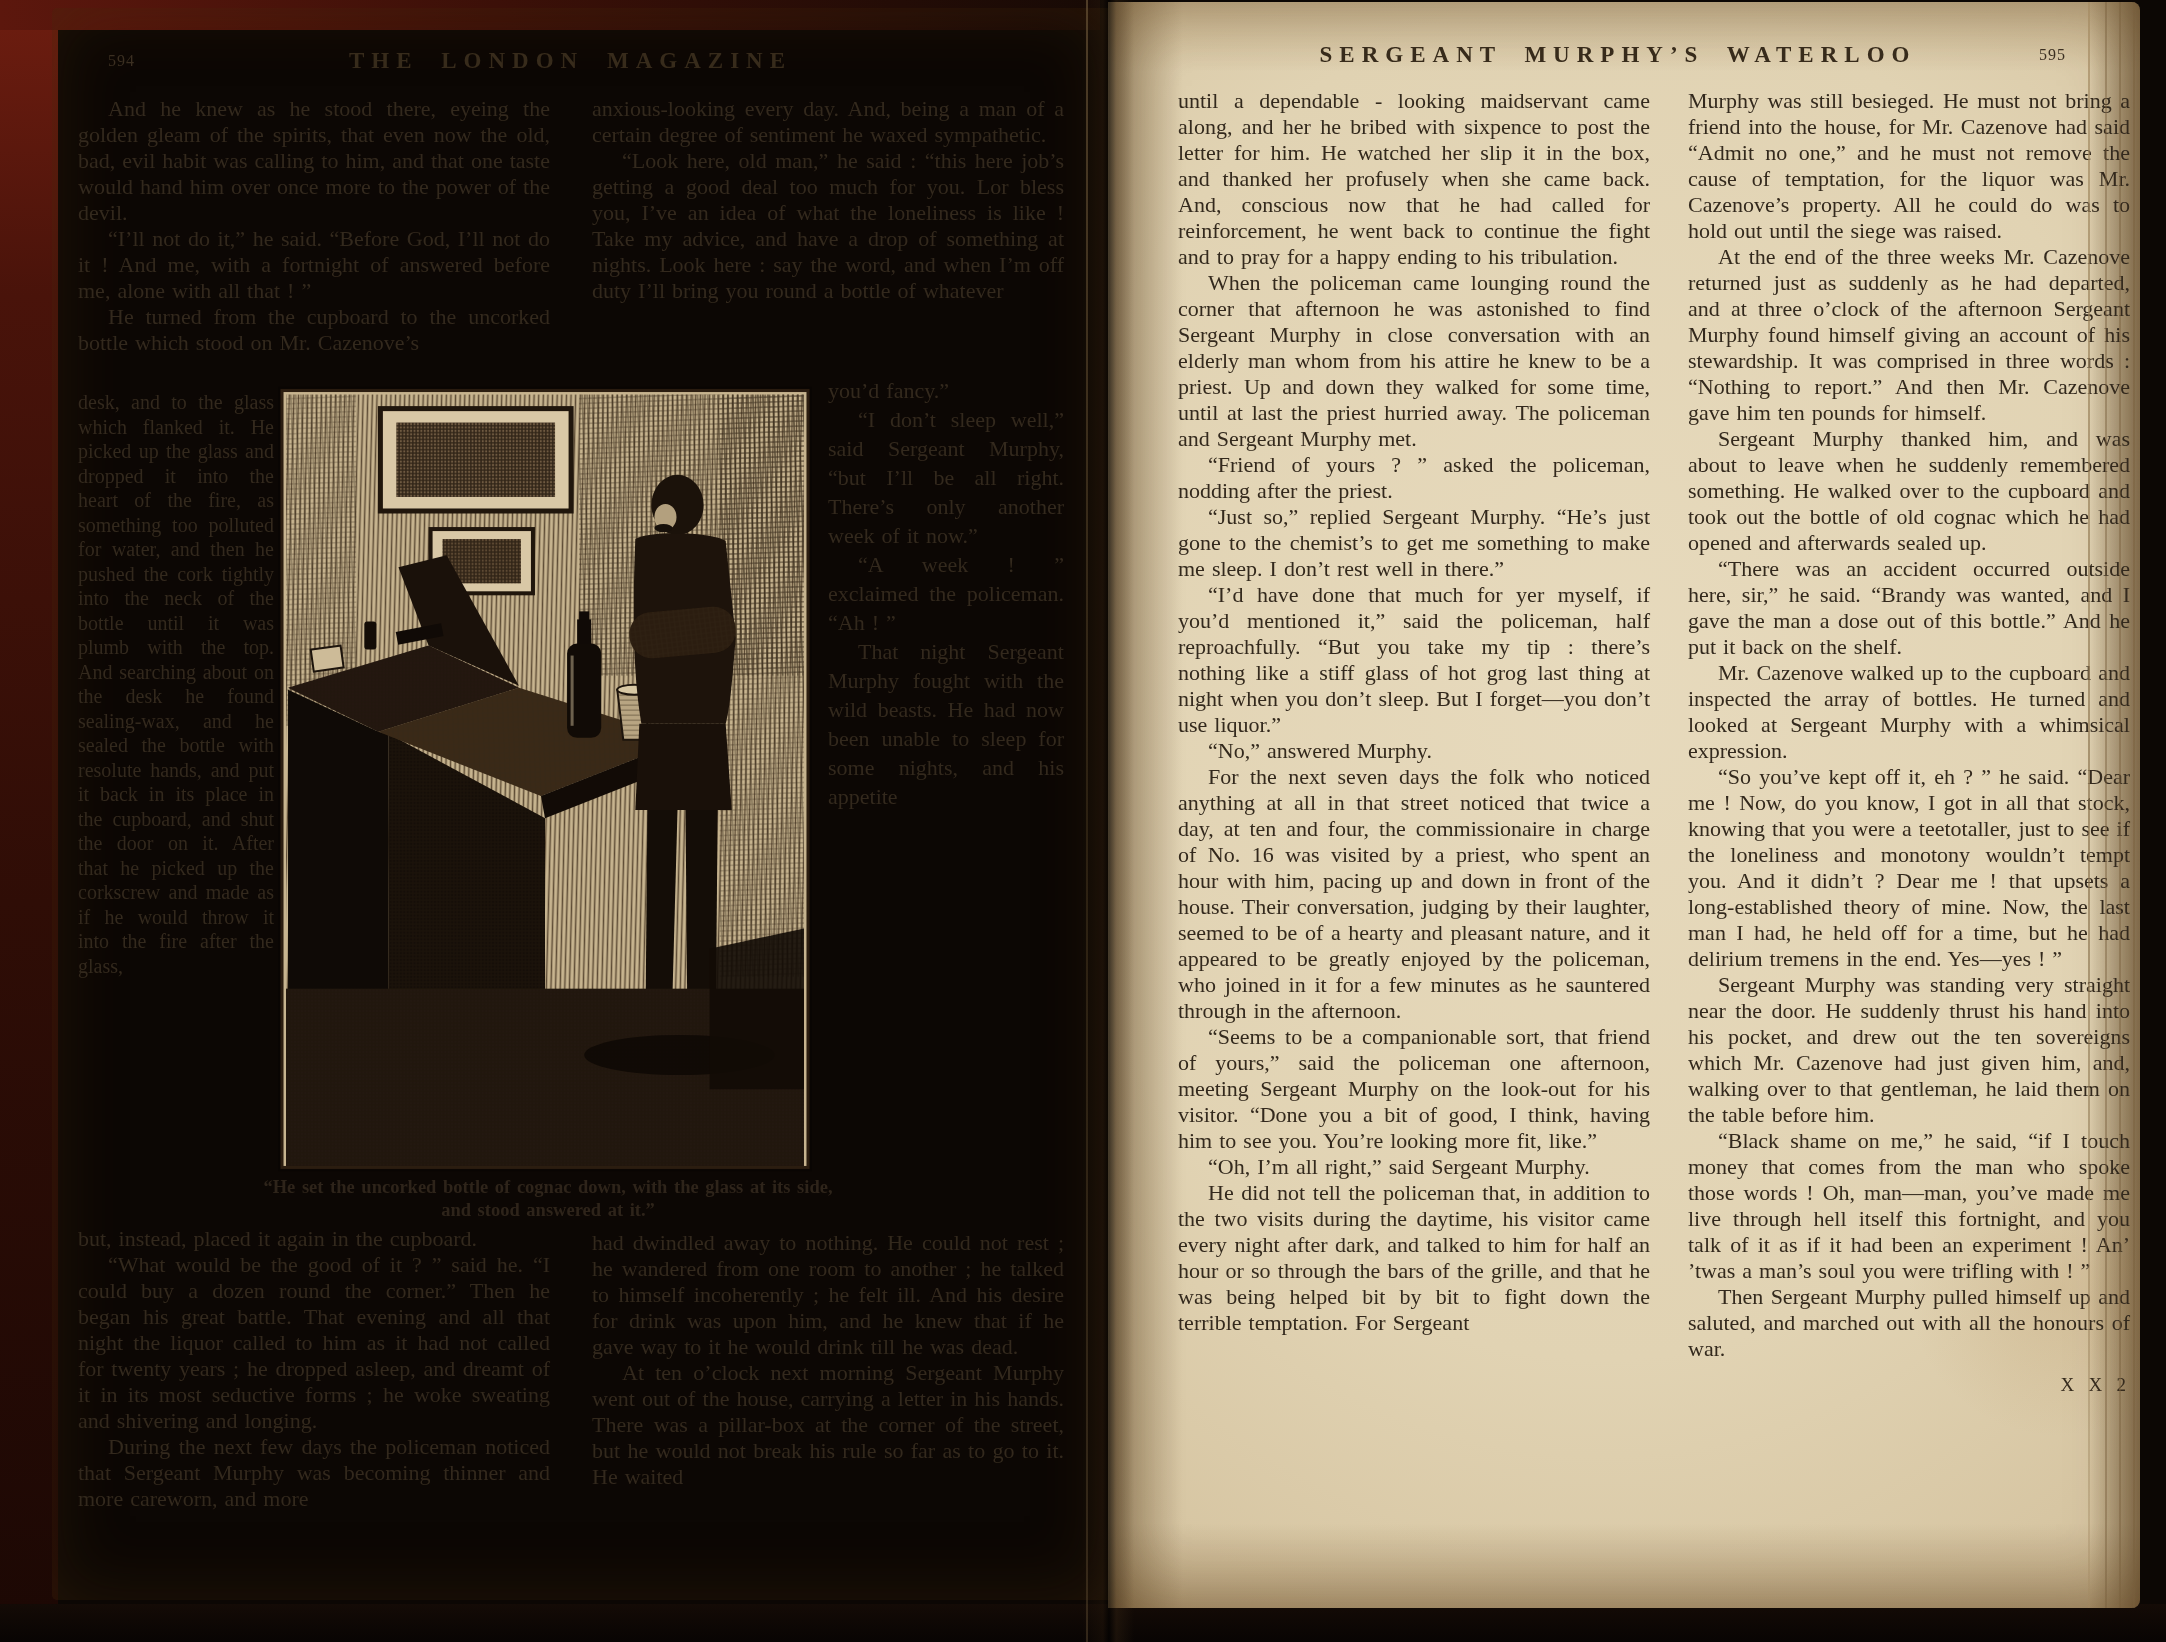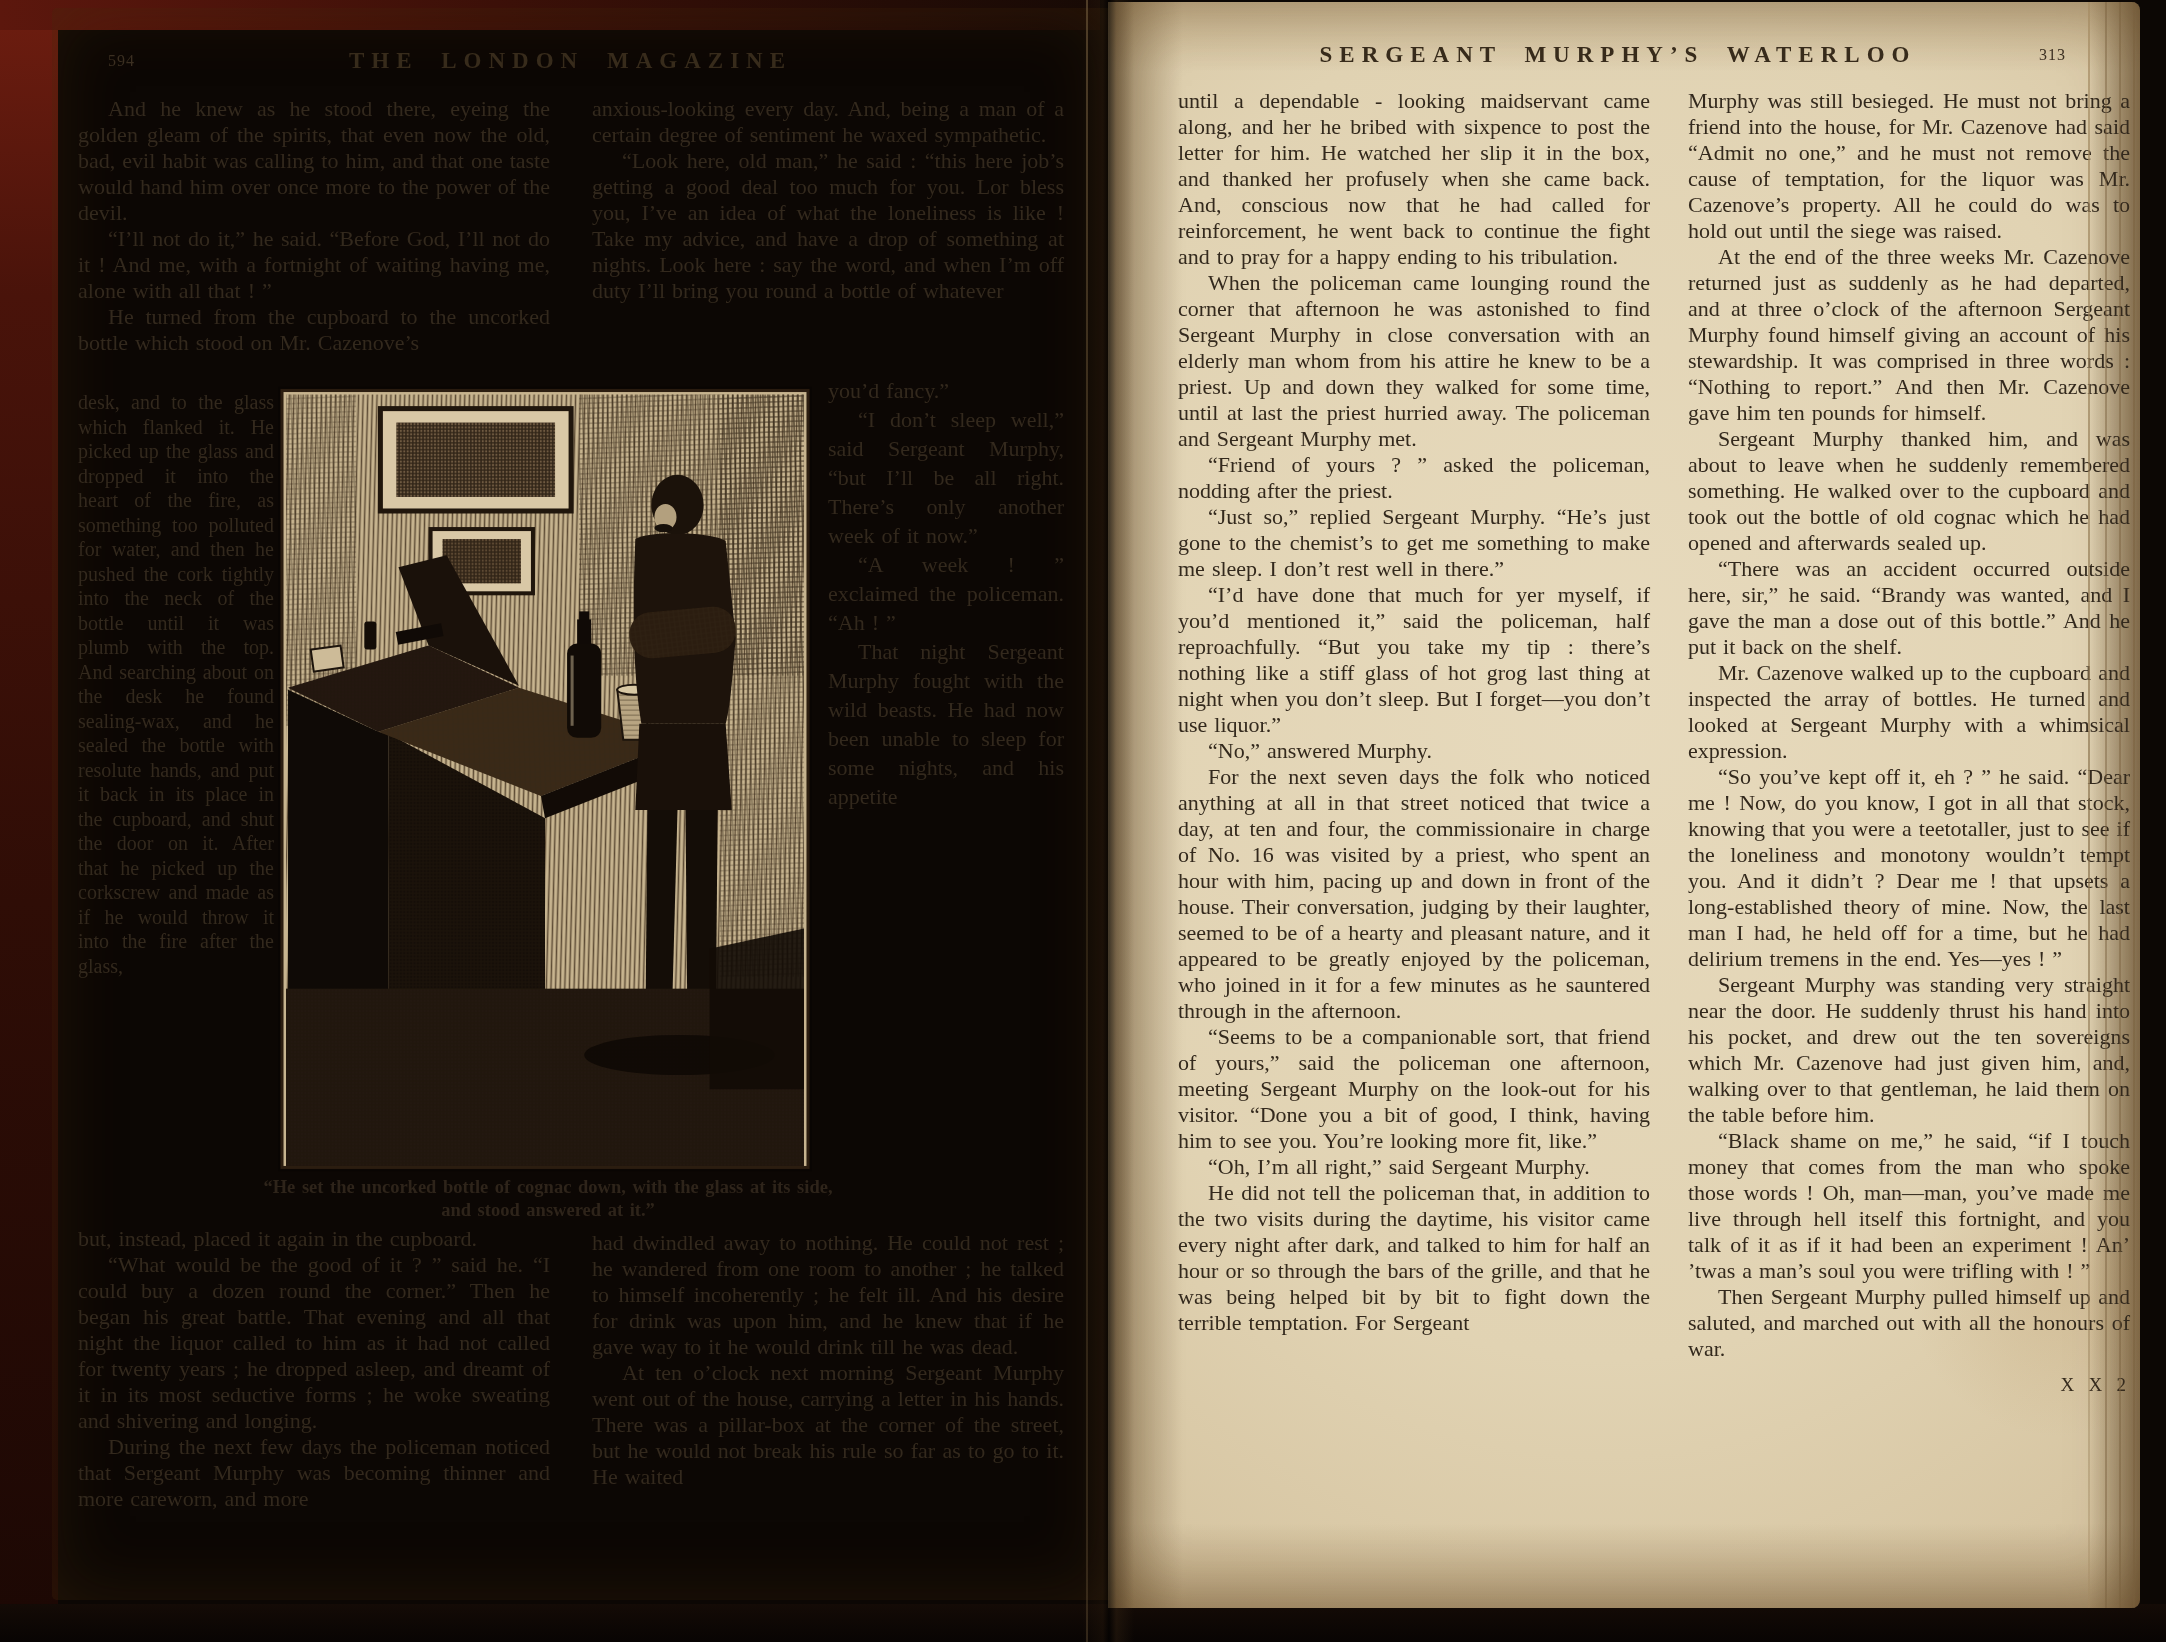--- a/index.html
+++ b/index.html
@@ -64,21 +64,21 @@
 
 <div class="cover-left"></div>
 <div class="cover-top"></div>
 
 <div class="page page-left">
   <div class="pgnum" style="left:56px;top:44px;">594</div>
   <div class="running-head" style="left:26px;top:40px;width:985px;">THE LONDON MAGAZINE</div>
 
   <div class="blk" style="left:26px;top:88px;width:472px;">
     <p class="ind">And he knew as he stood there, eyeing the golden gleam of the spirits, that even now the old, bad, evil habit was calling to him, and that one taste would hand him over once more to the power of the devil.</p>
-    <p class="ind">“I’ll not do it,” he said. “Before God, I’ll not do it ! And me, with a fortnight of waiting having me, alone with all that ! ”</p>
+    <p class="ind">“I’ll not do it,” he said. “Before God, I’ll not do it ! And me, with a fortnight of answered before me, alone with all that ! ”</p>
     <p class="ind">He turned from the cupboard to the uncorked bottle which stood on Mr. Cazenove’s</p>
   </div>
   <div class="blk narrow1" style="left:26px;top:382px;">
     <p>desk, and to the glass which flanked it. He picked up the glass and dropped it into the heart of the fire, as something too polluted for water, and then he pushed the cork tightly into the neck of the bottle until it was plumb with the top. And searching about on the desk he found sealing-wax, and he sealed the bottle with resolute hands, and put it back in its place in the cupboard, and shut the door on it. After that he picked up the corkscrew and made as if he would throw it into the fire after the glass,</p>
   </div>
   <div class="blk" style="left:26px;top:1218px;width:472px;">
     <p>but, instead, placed it again in the cupboard.</p>
     <p class="ind">“What would be the good of it ? ” said he. “I could buy a dozen round the corner.” Then he began his great battle. That evening and all that night the liquor called to him as it had not called for twenty years ; he dropped asleep, and dreamt of it in its most seductive forms ; he woke sweating and shivering and longing.</p>
     <p class="ind">During the next few days the policeman noticed that Sergeant Murphy was becoming thinner and more careworn, and more</p>
   </div>
@@ -182,21 +182,21 @@
 
       <rect x="4" y="4" width="524" height="774" fill="none" stroke="#2b1d10" stroke-width="3"></rect>
       <rect x="1" y="1" width="530" height="780" fill="none" stroke="#000000" stroke-opacity="0.25" stroke-width="1.5"></rect>
     </svg>
   </div>
   <div class="caption" style="left:196px;top:1168px;width:600px;">“He set the uncorked bottle of cognac down, with the glass at its side, and stood answered at it.”</div>
 </div>
 
 <div class="page page-right">
   <div class="running-head" style="left:70px;top:40px;width:880px;">SERGEANT MURPHY’S WATERLOO</div>
-  <div class="pgnum" style="right:74px;top:44px;position:absolute;">313</div>
+  <div class="pgnum" style="right:74px;top:44px;position:absolute;">595</div>
 
   <div class="blk" style="left:70px;top:86px;width:472px;">
     <p>until a dependable - looking maidservant came along, and her he bribed with sixpence to post the letter for him. He watched her slip it in the box, and thanked her profusely when she came back. And, conscious now that he had called for reinforcement, he went back to continue the fight and to pray for a happy ending to his tribulation.</p>
     <p class="ind">When the policeman came lounging round the corner that afternoon he was astonished to find Sergeant Murphy in close conversation with an elderly man whom from his attire he knew to be a priest. Up and down they walked for some time, until at last the priest hurried away. The policeman and Sergeant Murphy met.</p>
     <p class="ind">“Friend of yours ? ” asked the policeman, nodding after the priest.</p>
     <p class="ind">“Just so,” replied Sergeant Murphy. “He’s just gone to the chemist’s to get me something to make me sleep. I don’t rest well in there.”</p>
     <p class="ind">“I’d have done that much for yer myself, if you’d mentioned it,” said the policeman, half reproachfully. “But you take my tip : there’s nothing like a stiff glass of hot grog last thing at night when you don’t sleep. But I forget—you don’t use liquor.”</p>
     <p class="ind">“No,” answered Murphy.</p>
     <p class="ind">For the next seven days the folk who noticed anything at all in that street noticed that twice a day, at ten and four, the commissionaire in charge of No. 16 was visited by a priest, who spent an hour with him, pacing up and down in front of the house. Their conversation, judging by their laughter, seemed to be of a hearty and pleasant nature, and it appeared to be greatly enjoyed by the policeman, who joined in it for a few minutes as he sauntered through in the afternoon.</p>
     <p class="ind">“Seems to be a companionable sort, that friend of yours,” said the policeman one afternoon, meeting Sergeant Murphy on the look-out for his visitor. “Done you a bit of good, I think, having him to see you. You’re looking more fit, like.”</p>

